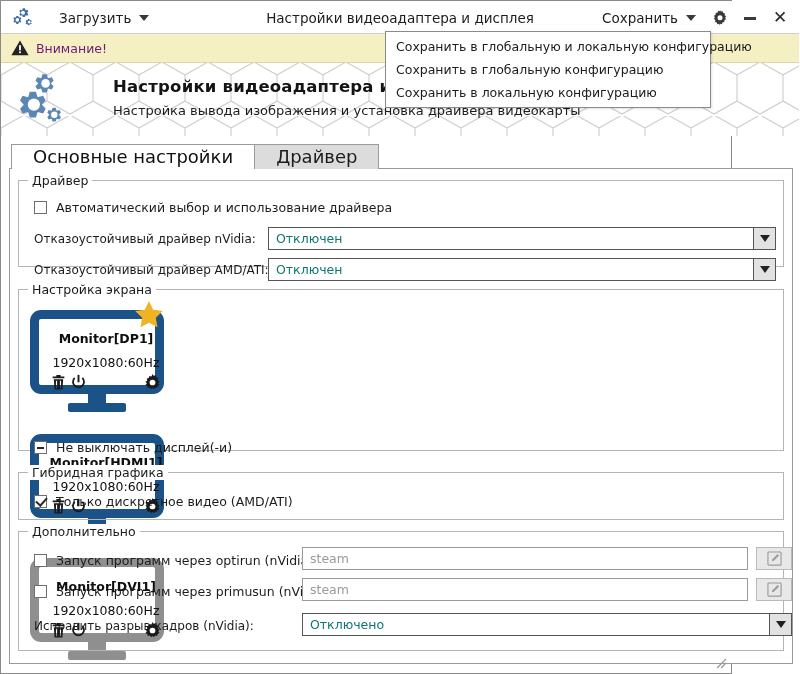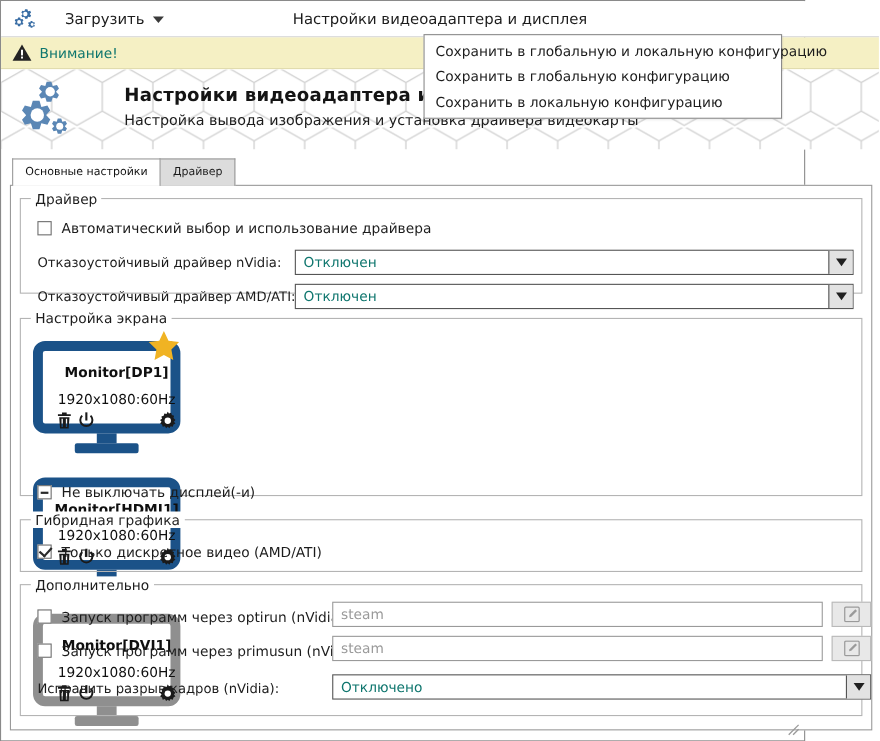--- a/index.html
+++ b/index.html
@@ -86,21 +86,21 @@
   }
 
   
   .warnbar {
     position: absolute; left: 0; top: 33px; width: 798px; height: 29px;
     background: #f5f0c4;
     border-bottom: 1px solid #dcd7a8;
     display: flex; align-items: center; gap: 7px;
     padding-left: 10px;
   }
-  .warn-text { font-size: 12.5px; color: #0f766e; }
+  .warn-text { font-size: 12.5px; color: #701a75; }
 
   
   .banner {
     position: absolute; left: 0; top: 62px; width: 798px; height: 73px;
     background: #ffffff;
     overflow: hidden;
   }
   .banner-hex {
     position: absolute; left: 0; top: 0; width: 798px; height: 73px;
     opacity: 0.55;
@@ -120,22 +120,22 @@
   }
 
   
   .tabstrip {
     position: absolute; left: 10px; top: 143px; width: 780px; height: 25px;
     display: flex; align-items: flex-end; gap: 0px;
     z-index: 5;
   }
   .tab {
     height: 25px; line-height: 24px;
-    padding: 0 11px;
-    font-size: 10px; color: #1c1c1c;
+    padding: 0 21px;
+    font-size: 18px; color: #1c1c1c;
     border: 1px solid #9a9a9a;
     border-bottom: none;
     background: #dcdcdc;
     cursor: default;
     margin-right: -1px;
     text-align: center;
   }
   .tab.active {
     background: #ffffff;
     color: #111;
@@ -308,20 +308,38 @@
       </svg>
     </span>
 
     <div class="tb-load">
       <span>Загрузить</span>
       <span class="caret"></span>
     </div>
 
     <div class="tb-title">Настройки видеоадаптера и дисплея</div>
 
+    <div class="tb-right">
+      <div class="tb-save">
+        <span>Сохранить</span>
+        <span class="caret"></span>
+      </div>
+      <div class="tb-btn">
+        <svg class="gear-sm" viewBox="0 0 16 16">
+          <path fill="#3a3a3a" d="M8 0l.9 1.6 1.8-.4.5 1.8 1.8.5-.4 1.8L14.2 6.3 13 7.7l1.2 1.4-1.6 1-.4 1.8-1.8.5-.5 1.8-1.8-.4L8 15.4l-.9-1.6-1.8.4-.5-1.8-1.8-.5.4-1.8L1.8 8.7 3 7.3 1.8 5.9l1.6-1 .4-1.8 1.8-.5.5-1.8 1.8.4z"></path>
+          <circle cx="8" cy="7.7" r="2.5" fill="#ffffff"></circle>
+        </svg>
+      </div>
+      <div class="tb-btn">
+        <span class="min-glyph"></span>
+      </div>
+      <div class="tb-btn">
+        <span class="close-glyph">✕</span>
+      </div>
+    </div>
   </div>
 
   <div class="menu">
     <div class="menu-item">Сохранить в глобальную и локальную конфигурацию</div>
     <div class="menu-item">Сохранить в глобальную конфигурацию</div>
     <div class="menu-item">Сохранить в локальную конфигурацию</div>
   </div>
 
   <div class="warnbar">
     <svg width="18" height="16" viewBox="0 0 18 16">

